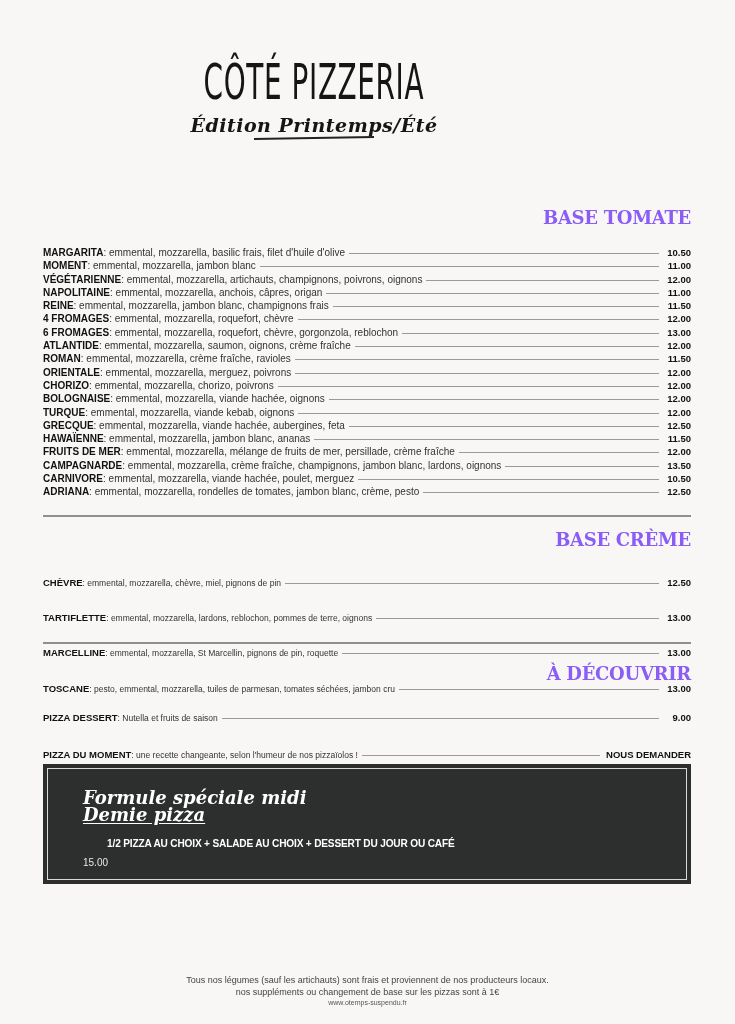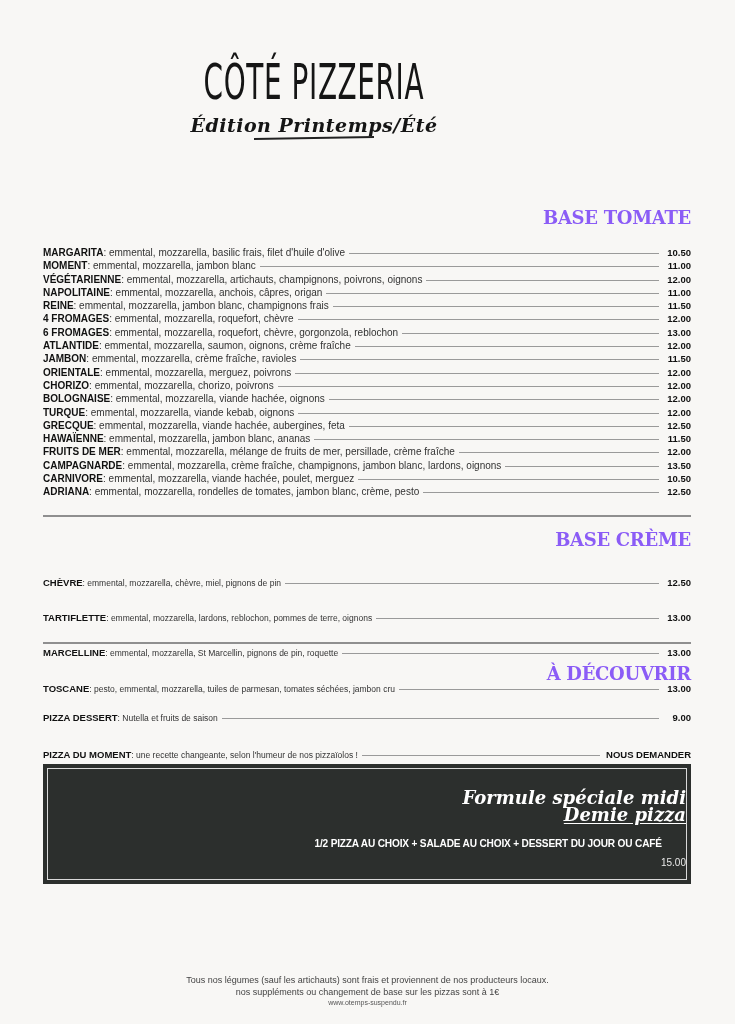--- a/index.html
+++ b/index.html
@@ -35,21 +35,21 @@
     .small .item { font-size: 8.5px; height: 11.2px; line-height: 11.2px; margin-top: 24px; }
     .small .item-name { font-size: 9.5px; }
     .small .item-price { font-size: 9.5px; }
 
     .divider { position: absolute; left: 43px; width: 648px; height: 2px; background: #8f8f8f; }
 
     .formula {
       position: absolute; left: 43px; top: 764px; width: 648px; height: 120px;
       background: #2c2f2d; padding: 4px;
     }
-    .formula-inner { width: 100%; height: 100%; border: 1px solid #d9d9d9; text-align: right; color: #fff; padding-left: 35px; }
+    .formula-inner { width: 100%; height: 100%; border: 1px solid #d9d9d9; text-align: left; color: #fff; padding-left: 35px; }
     .formula-script {
       margin-top: 20px; font-family: "DejaVu Serif", serif; font-style: italic; font-weight: bold;
       font-size: 18px; line-height: 17px; color: #fff;
     }
     .formula-script span { display: block; }
     .formula-script .l2 { text-decoration: underline; text-underline-offset: 2px; }
     .formula-offer { margin-top: 14px; font-size: 11px; font-weight: bold; letter-spacing: -0.2px; transform: scaleX(0.92); }
     .formula-price { margin-top: 8px; font-size: 10px; color: #e8e8e8; }
 
     .footer { position: absolute; top: 974px; left: 0; width: 735px; text-align: center; color: #444; }
@@ -110,21 +110,21 @@
         <span class="item-leader"></span>
         <span class="item-price">13.00</span>
       </div>
     <div class="item">
         <span class="item-name">ATLANTIDE</span>
         <span class="item-desc"> : emmental, mozzarella, saumon, oignons, crème fraîche</span>
         <span class="item-leader"></span>
         <span class="item-price">12.00</span>
       </div>
     <div class="item">
-        <span class="item-name">JAMBON</span>
+        <span class="item-name">ROMAN</span>
         <span class="item-desc"> : emmental, mozzarella, crème fraîche, ravioles</span>
         <span class="item-leader"></span>
         <span class="item-price">11.50</span>
       </div>
     <div class="item">
         <span class="item-name">ORIENTALE</span>
         <span class="item-desc"> : emmental, mozzarella, merguez, poivrons</span>
         <span class="item-leader"></span>
         <span class="item-price">12.00</span>
       </div>

